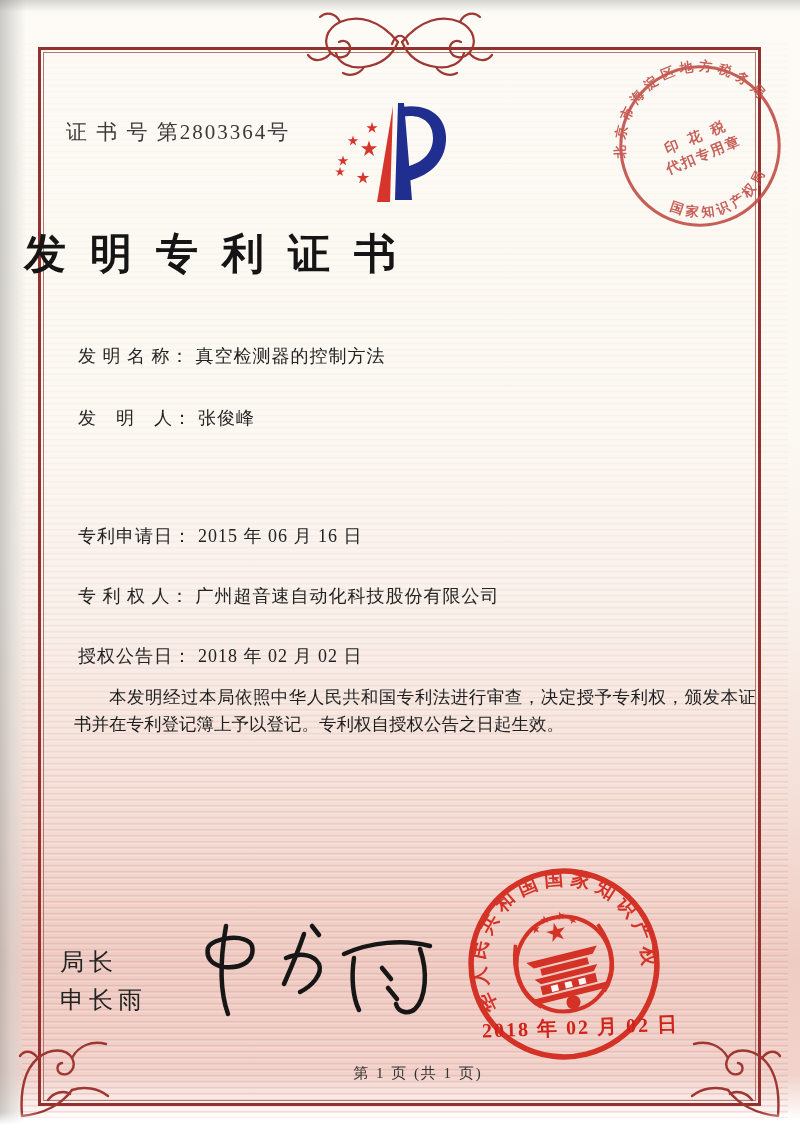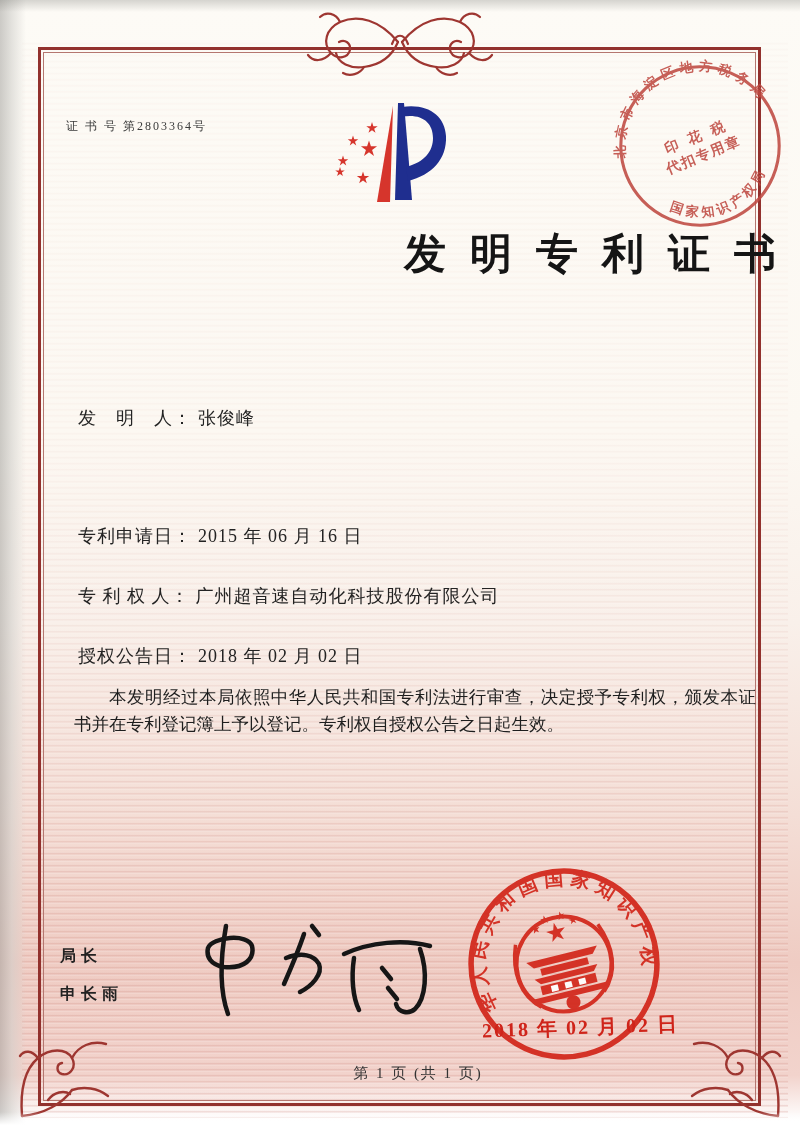--- a/index.html
+++ b/index.html
@@ -27,32 +27,32 @@
   .scan-left{position:absolute;left:0;top:0;bottom:0;width:26px;
     background:linear-gradient(90deg,#a3a29e,#cecdc9 45%,rgba(255,255,255,0));opacity:.55;}
   .scan-top{position:absolute;left:0;right:0;top:0;height:12px;
     background:linear-gradient(180deg,rgba(110,110,105,.28),rgba(255,255,255,0));}
   .scan-bottom{position:absolute;left:0;right:0;bottom:0;height:20px;
     background:linear-gradient(180deg,rgba(255,255,255,0),#ffffff 65%);}
   .frame{position:absolute;left:38px;top:47px;width:717px;height:1053px;
     border:3px solid #92312d;}
   .frame::after{content:"";position:absolute;inset:2px;border:1px solid #b5766f;}
   .ornament{position:absolute;}
-  .cert-no{position:absolute;left:66px;top:118px;font-size:12px;letter-spacing:2px;color:#3a3a3a;}
+  .cert-no{position:absolute;left:66px;top:118px;font-size:21px;letter-spacing:2px;color:#3a3a3a;}
   .logo{position:absolute;left:332px;top:96px;width:136px;height:124px;}
   .tax-stamp{position:absolute;left:612px;top:58px;width:176px;height:176px;
     transform:rotate(-22deg);opacity:.88;}
-  .title{position:absolute;left:0;right:0;top:226px;margin:0;text-align:right;
+  .title{position:absolute;left:0;right:0;top:226px;margin:0;text-align:left;
     font-size:42px;font-weight:700;letter-spacing:24px;text-indent:24px;color:#151515;}
   .field{position:absolute;left:78px;font-size:18px;letter-spacing:1px;color:#232323;white-space:nowrap;}
   .field .fvalue{padding-left:6px;}
   .body-text{position:absolute;left:74px;top:684px;width:682px;font-size:17.5px;
     line-height:27px;text-align:justify;color:#1e1e1e;}
   .body-text p{margin:0;text-indent:2em;}
-  .director{position:absolute;left:60px;font-size:16px;font-weight:700;color:#222;letter-spacing:5px;}
+  .director{position:absolute;left:60px;font-size:24px;font-weight:400;color:#222;letter-spacing:5px;}
   .signature{position:absolute;left:192px;top:912px;width:256px;height:112px;}
   .office-seal{position:absolute;left:463px;top:863px;width:202px;height:202px;
     transform:rotate(-14deg);opacity:.93;}
   .seal-date{position:absolute;left:482px;top:1014px;font-size:20px;font-weight:700;
     color:#cf241a;letter-spacing:2px;transform:rotate(-2deg);white-space:nowrap;}
   .footer{position:absolute;left:0;right:0;top:1064px;text-align:center;
     font-size:15px;letter-spacing:2px;color:#333;padding-left:36px;}
   svg text{font-family:"Liberation Serif","DejaVu Serif",serif;}
 </style>
 </head>
@@ -136,20 +136,23 @@
       <text x="100" y="94" text-anchor="middle" font-size="16" font-weight="700" fill="currentColor" letter-spacing="4">印 花 税</text>
       <text x="100" y="116" text-anchor="middle" font-size="16" font-weight="700" fill="currentColor" letter-spacing="2">代扣专用章</text>
       <text font-size="15" font-weight="700" fill="currentColor" letter-spacing="4">
         <textPath href="#taxArcBottom" startOffset="50%" text-anchor="middle">国家知识产权局</textPath>
       </text>
     </g>
   </svg>
 
   <h1 class="title">发明专利证书</h1>
 
+  <div class="field" style="top:344px">
+    <span>发 明 名 称：</span><span class="fvalue">真空检测器的控制方法</span>
+  </div>
   <div class="field" style="top:406px">
     <span>发　明　人：</span><span class="fvalue">张俊峰</span>
   </div>
   <div class="field" style="top:524px">
     <span>专利申请日：</span><span class="fvalue">2015 年 06 月 16 日</span>
   </div>
   <div class="field" style="top:584px">
     <span>专 利 权 人：</span><span class="fvalue">广州超音速自动化科技股份有限公司</span>
   </div>
   <div class="field" style="top:644px">

